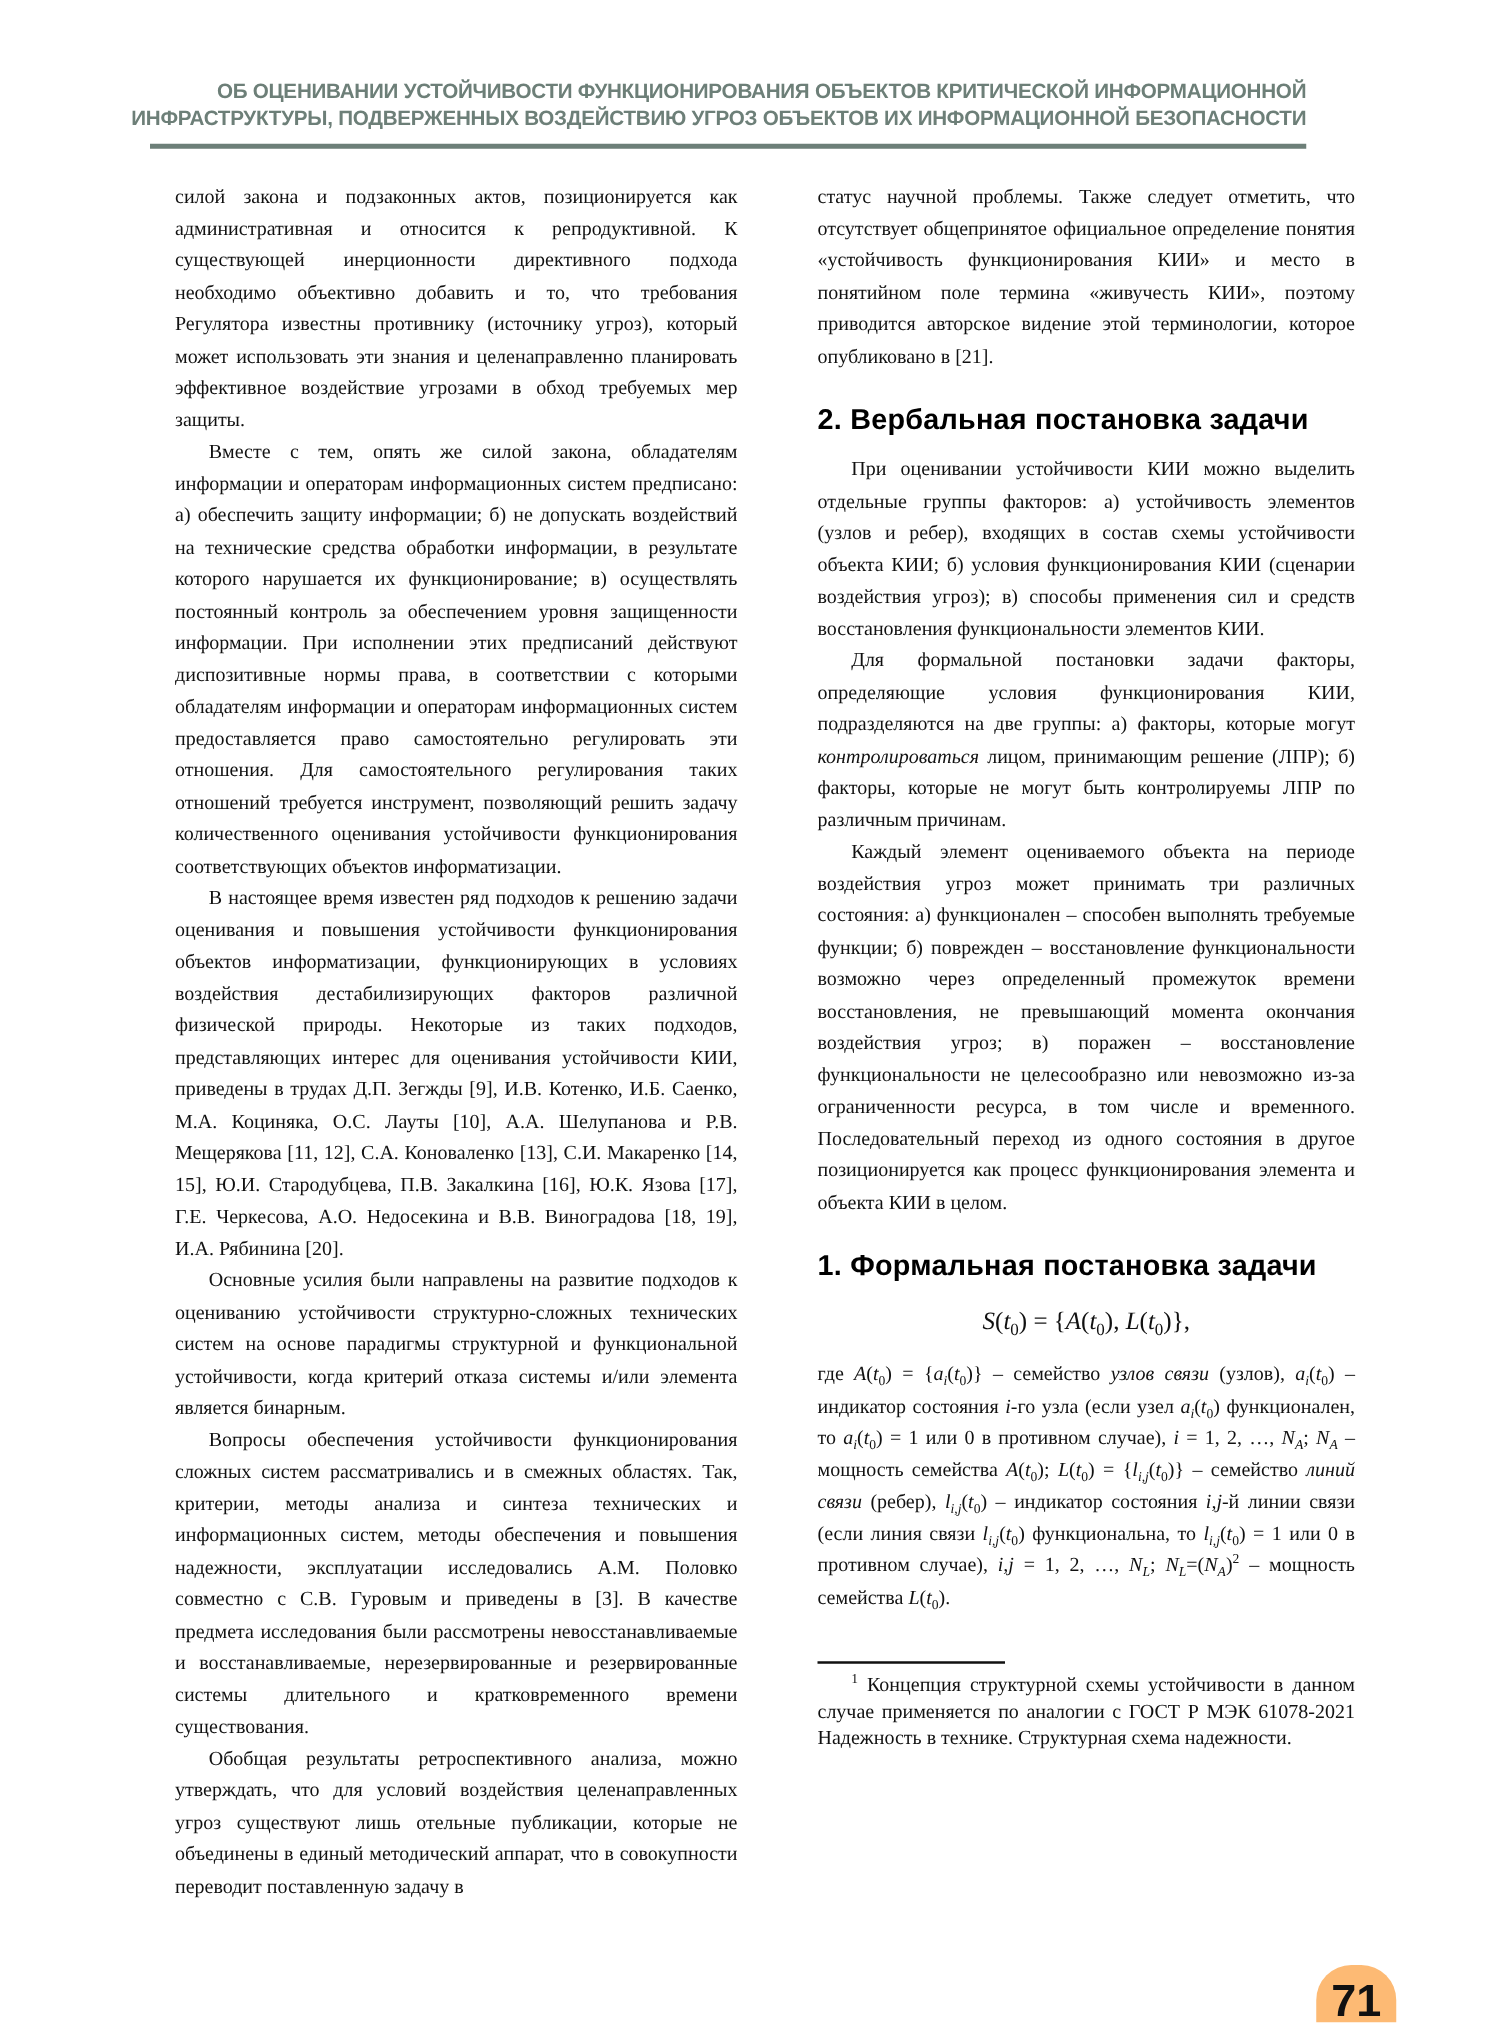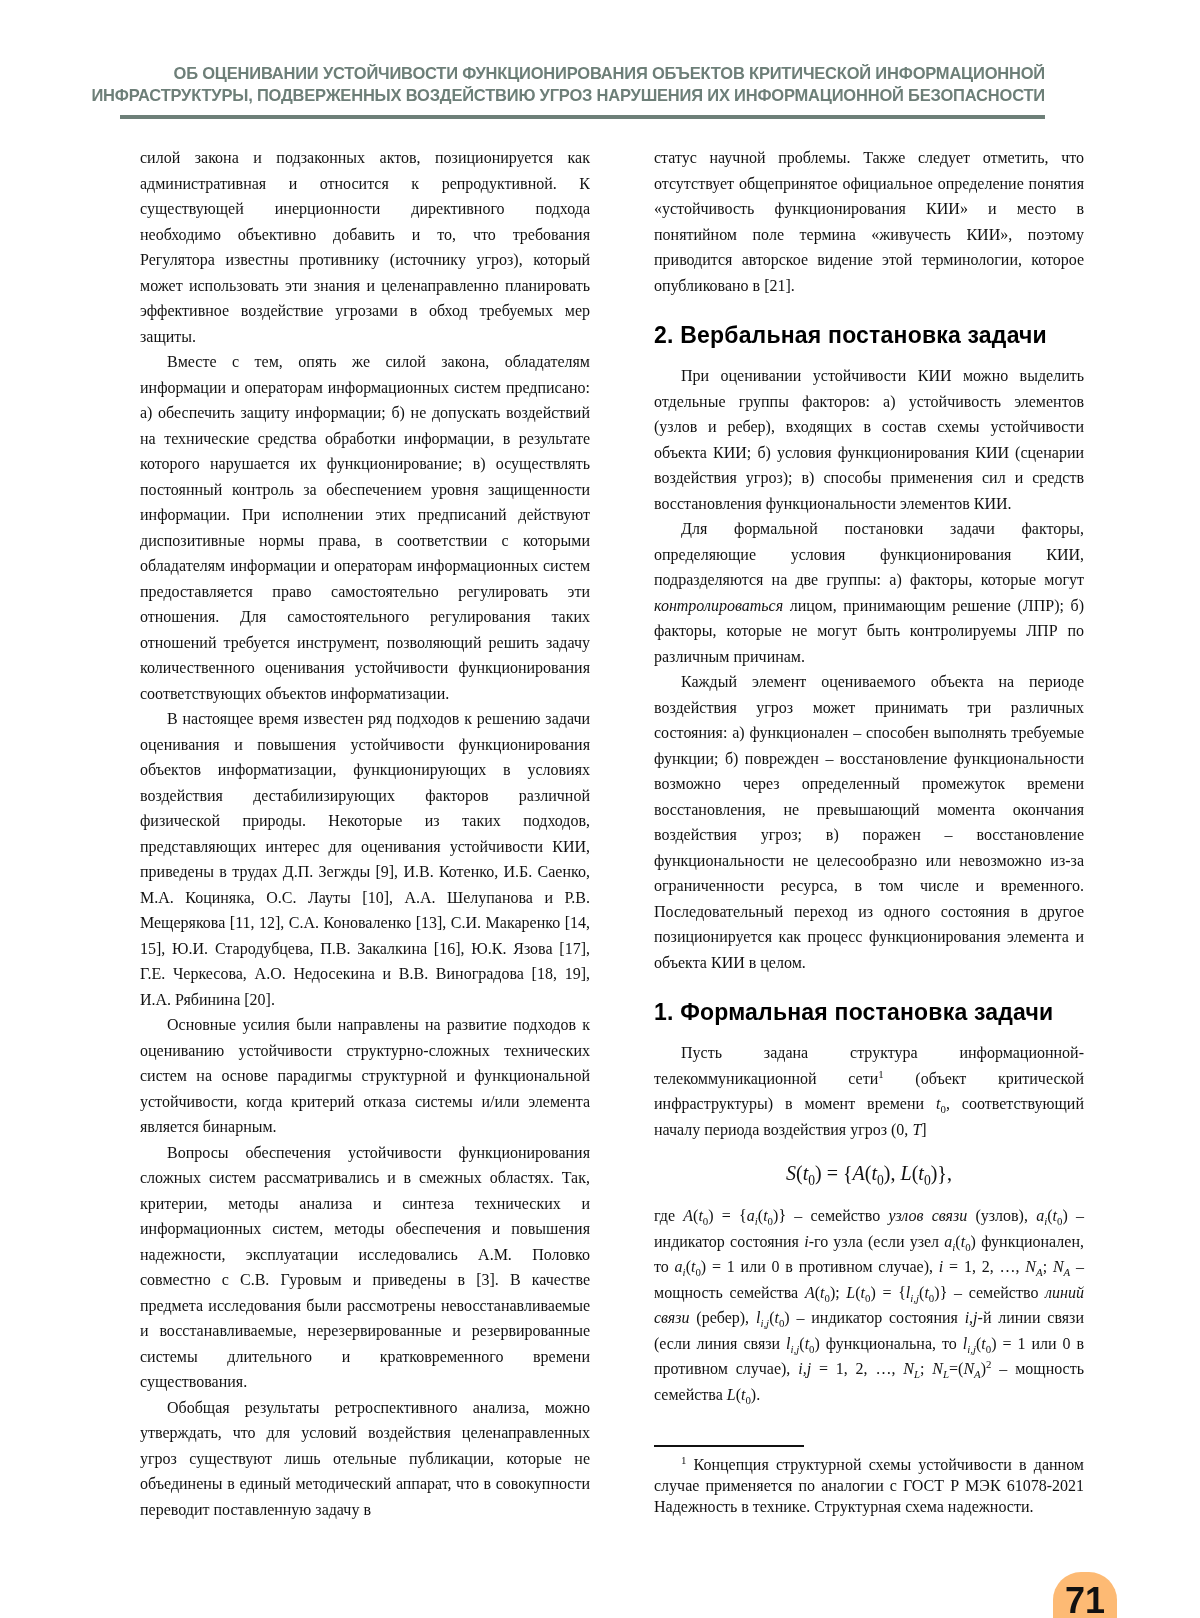--- a/index.html
+++ b/index.html
@@ -89,21 +89,21 @@
   }
 </style>
 </head>
 <body>
 
 <div class="page">
 
   <header class="rhead">
     <div class="rhead-title">
       <div>ОБ ОЦЕНИВАНИИ УСТОЙЧИВОСТИ ФУНКЦИОНИРОВАНИЯ ОБЪЕКТОВ КРИТИЧЕСКОЙ ИНФОРМАЦИОННОЙ</div>
-      <div>ИНФРАСТРУКТУРЫ, ПОДВЕРЖЕННЫХ ВОЗДЕЙСТВИЮ УГРОЗ НАРУШЕНИЯ ИХ ИНФОРМАЦИОННОЙ БЕЗОПАСНОСТИ</div>
+      <div>ИНФРАСТРУКТУРЫ, ПОДВЕРЖЕННЫХ ВОЗДЕЙСТВИЮ УГРОЗ ОБЪЕКТОВ ИХ ИНФОРМАЦИОННОЙ БЕЗОПАСНОСТИ</div>
     </div>
     <div class="rhead-rule"></div>
   </header>
 
   <main class="cols">
 
     <section class="col">
       <p>силой закона и подзаконных актов, позиционируется как административная и относится к репродуктивной. К существующей инерционности директивного подхода необходимо объективно добавить и то, что требования Регулятора известны противнику (источнику угроз), который может использовать эти знания и целенаправленно планировать эффективное воздействие угрозами в обход требуемых мер защиты.</p>
       <p class="indent">Вместе с тем, опять же силой закона, обладателям информации и операторам информационных систем предписано: а) обеспечить защиту информации; б) не допускать воздействий на технические средства обработки информации, в результате которого нарушается их функционирование; в) осуществлять постоянный контроль за обеспечением уровня защищенности информации. При исполнении этих предписаний действуют диспозитивные нормы права, в соответствии с которыми обладателям информации и операторам информационных систем предоставляется право самостоятельно регулировать эти отношения. Для самостоятельного регулирования таких отношений требуется инструмент, позволяющий решить задачу количественного оценивания устойчивости функционирования соответствующих объектов информатизации.</p>
       <p class="indent">В настоящее время известен ряд подходов к решению задачи оценивания и повышения устойчивости функционирования объектов информатизации, функционирующих в условиях воздействия дестабилизирующих факторов различной физической природы. Некоторые из таких подходов, представляющих интерес для оценивания устойчивости КИИ, приведены в трудах Д.П. Зегжды [9], И.В. Котенко, И.Б. Саенко, М.А. Коциняка, О.С. Лауты [10], А.А. Шелупанова и Р.В. Мещерякова [11, 12], С.А. Коноваленко [13], С.И. Макаренко [14, 15], Ю.И. Стародубцева, П.В. Закалкина [16], Ю.К. Язова [17], Г.Е. Черкесова, А.О. Недосекина и В.В. Виноградова [18, 19], И.А. Рябинина [20].</p>
@@ -114,21 +114,20 @@
 
     <section class="col right">
       <p>статус научной проблемы. Также следует отметить, что отсутствует общепринятое официальное определение понятия «устойчивость функционирования КИИ» и место в понятийном поле термина «живучесть КИИ», поэтому приводится авторское видение этой терминологии, которое опубликовано в [21].</p>
 
       <h2>2. Вербальная постановка задачи</h2>
       <p class="indent">При оценивании устойчивости КИИ можно выделить отдельные группы факторов: а) устойчивость элементов (узлов и ребер), входящих в состав схемы устойчивости объекта КИИ; б) условия функционирования КИИ (сценарии воздействия угроз); в) способы применения сил и средств восстановления функциональности элементов КИИ.</p>
       <p class="indent">Для формальной постановки задачи факторы, определяющие условия функционирования КИИ, подразделяются на две группы: а) факторы, которые могут <i>контролироваться</i> лицом, принимающим решение (ЛПР); б) факторы, которые не могут быть контролируемы ЛПР по различным причинам.</p>
       <p class="indent">Каждый элемент оцениваемого объекта на периоде воздействия угроз может принимать три различных состояния: а) функционален – способен выполнять требуемые функции; б) поврежден – восстановление функциональности возможно через определенный промежуток времени восстановления, не превышающий момента окончания воздействия угроз; в) поражен – восстановление функциональности не целесообразно или невозможно из-за ограниченности ресурса, в том числе и временного. Последовательный переход из одного состояния в другое позиционируется как процесс функционирования элемента и объекта КИИ в целом.</p>
 
       <h2>1. Формальная постановка задачи</h2>
-      <p class="indent">Пусть задана структура информационной-телекоммуникационной сети<sup>1</sup> (объект критической инфраструктуры) в момент времени <i>t</i><sub>0</sub>, соответствующий началу периода воздействия угроз (0, <i>T</i>]</p>
 
       <div class="formula"><i>S</i>(<i>t</i><sub>0</sub>) = {<i>A</i>(<i>t</i><sub>0</sub>), <i>L</i>(<i>t</i><sub>0</sub>)},</div>
 
       <p>где <i>A</i>(<i>t</i><sub>0</sub>) = {<i>a</i><sub><i>i</i></sub>(<i>t</i><sub>0</sub>)} – семейство <i>узлов связи</i> (узлов), <i>a</i><sub><i>i</i></sub>(<i>t</i><sub>0</sub>) – индикатор состояния <i>i</i>-го узла (если узел <i>a</i><sub><i>i</i></sub>(<i>t</i><sub>0</sub>) функционален, то <i>a</i><sub><i>i</i></sub>(<i>t</i><sub>0</sub>) = 1 или 0 в противном случае), <i>i</i> = 1, 2, …, <i>N</i><sub><i>A</i></sub>; <i>N</i><sub><i>A</i></sub> – мощность семейства <i>A</i>(<i>t</i><sub>0</sub>); <i>L</i>(<i>t</i><sub>0</sub>) = {<i>l</i><sub><i>i,j</i></sub>(<i>t</i><sub>0</sub>)} – семейство <i>линий связи</i> (ребер), <i>l</i><sub><i>i,j</i></sub>(<i>t</i><sub>0</sub>) – индикатор состояния <i>i,j</i>-й линии связи (если линия связи <i>l</i><sub><i>i,j</i></sub>(<i>t</i><sub>0</sub>) функциональна, то <i>l</i><sub><i>i,j</i></sub>(<i>t</i><sub>0</sub>) = 1 или 0 в противном случае), <i>i,j</i> = 1, 2, …, <i>N</i><sub><i>L</i></sub>; <i>N</i><sub><i>L</i></sub>=(<i>N</i><sub><i>A</i></sub>)<sup>2</sup> – мощность семейства <i>L</i>(<i>t</i><sub>0</sub>).</p>
 
       <div class="footnote">
         <div class="fn-rule"></div>
         <p><sup>1</sup> Концепция структурной схемы устойчивости в данном случае применяется по аналогии с ГОСТ Р МЭК 61078-2021 Надежность в технике. Структурная схема надежности.</p>
       </div>
     </section>

